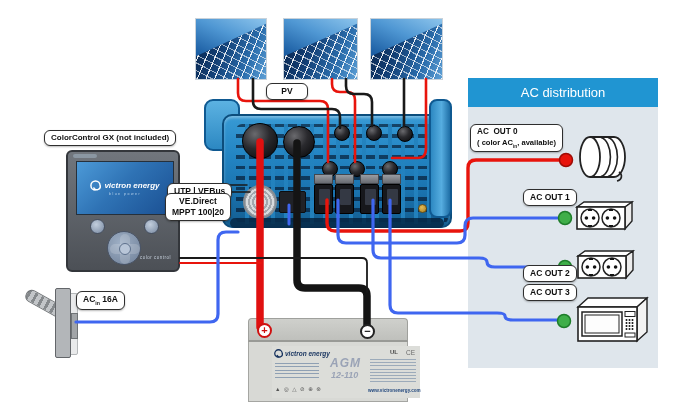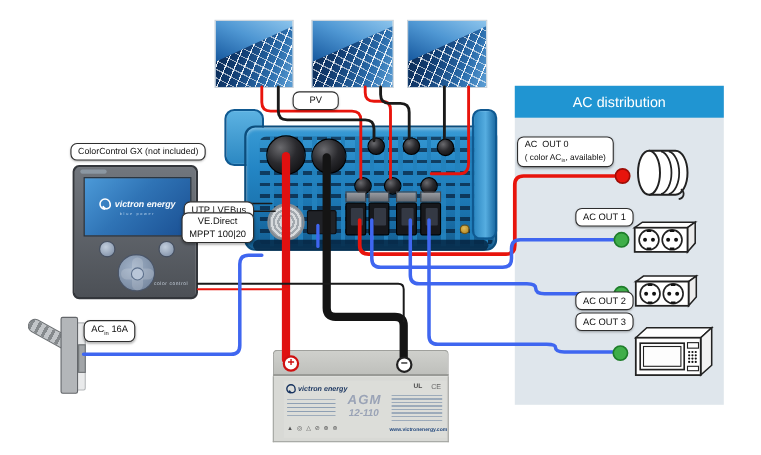--- a/index.html
+++ b/index.html
@@ -68,21 +68,21 @@
     background:#b9c6d8; border:1px solid #5d708c; }
   .ccgx-model { position:absolute; left:72px; top:103px; font-size:4.5px; color:#c3cdd9; letter-spacing:.5px; }
 
   
   .battery { left:248px; top:318px; width:160px; height:84px; z-index:3; }
   .bat-lid { position:absolute; left:0; top:0; width:160px; height:24px;
     background:linear-gradient(180deg,#cfd0cc,#bfc0bc); border:1px solid #9fa09c;
     border-bottom:2px solid #999a96; border-radius:4px 4px 0 0; }
   .bat-body { position:absolute; left:0; top:24px; width:160px; height:60px;
     background:#d8d9d5; border:1px solid #a5a6a2; border-top:none; }
-  .bat-label { position:absolute; left:10px; top:28px; width:148px; height:52px; background:#dcddd9;text-decoration:underline; }
+  .bat-label { position:absolute; left:24px; top:28px; width:148px; height:52px; background:#dcddd9;text-decoration:underline; }
   .bat-brandrow { position:absolute; left:2px; top:3px; display:flex; align-items:center; gap:2px;
     color:#16325e; font-size:6.5px; font-weight:bold; font-style:italic; }
   .bat-agm { position:absolute; left:58px; top:10px; font-size:12px; font-weight:bold; font-style:italic;
     color:#9aa3b6; letter-spacing:1px; }
   .bat-model { position:absolute; left:59px; top:24px; font-size:9px; font-weight:bold; font-style:italic; color:#9aa3b6; }
   .bat-ul { position:absolute; left:118px; top:3px; font-size:6px; font-weight:bold; color:#4a4a4a; }
   .bat-ce { position:absolute; left:134px; top:3px; font-size:6.5px; color:#6a6a6a; }
   .bat-lines-l { position:absolute; left:3px; top:17px; width:44px; height:15px; opacity:.85;
     background:repeating-linear-gradient(180deg,#8195ad 0 1px, transparent 1px 3.5px); }
   .bat-lines-r { position:absolute; left:98px; top:13px; width:46px; height:24px; opacity:.7;
@@ -101,21 +101,21 @@
   .plug-back { left:60px; top:293px; width:18px; height:62px; background:#e9eaeb; border:1px solid #b5b8ba; border-radius:2px; z-index:3; }
   .plug-body { left:55px; top:288px; width:16px; height:70px; background:#b3b6b9; border:1px solid #63666a; border-radius:2px; z-index:4; }
   .plug-tab  { left:71px; top:313px; width:7px; height:26px; background:#a2a5a8; border:1px solid #6f7376; z-index:4; }
 
   
   svg.wires { position:absolute; left:0; top:0; z-index:10; pointer-events:none; }
   svg.icons { position:absolute; left:0; top:0; z-index:20; pointer-events:none; }
 
   
   .label-box { position:absolute; background:#fff; border:1.5px solid #2e2e2e; border-radius:6px;
-    padding:2px 6px; font-size:8.5px; font-weight:normal; color:#101010; line-height:1.3;
+    padding:2px 6px; font-size:8.5px; font-weight:bold; color:#101010; line-height:1.3;
     box-shadow:0 1px 2px rgba(0,0,0,.28); white-space:nowrap; z-index:50; }
   .label-center { text-align:center; }
   .ws-pre { white-space:pre; }
   sub { font-size:.62em; }
 </style>
 </head>
 <body>
 
 <div class="abs ac-panel"></div>
 <div class="abs ac-header">AC distribution</div>
@@ -303,21 +303,21 @@
         <circle cx="51.5" cy="31" r="1"></circle>
         <circle cx="54.5" cy="31" r="1"></circle>
     </g>
     <rect x="47" y="35" width="10" height="4" fill="#fff" stroke="#222" stroke-width="1"></rect>
   </g>
 </svg>
 
 <div class="term term-plus">+</div>
 <div class="term term-minus">−</div>
 
-<div class="label-box" style="left:64px;top:130px;font-size:8px;">ColorControl GX (not included)</div>
+<div class="label-box" style="left:44px;top:130px;font-size:8px;">ColorControl GX (not included)</div>
 <div class="label-box" style="left:167px;top:163px;margin-top:20px;">UTP | VEBus</div>
 <div class="label-box label-center" style="left:165px;top:193px;">
   <div>VE.Direct</div>
   <div>MPPT 100|20</div>
 </div>
 <div class="label-box label-center" style="left:266px;top:83px;width:42px;">PV</div>
 <div class="label-box" style="left:76px;top:291px;"><span>AC</span><sub>in</sub><span class="ws-pre"> 16A</span></div>
 
 <div class="label-box" style="left:470px;top:124px;font-size:7.6px;">
   <div class="ws-pre" style="font-size:8.2px;">AC  OUT 0</div>

